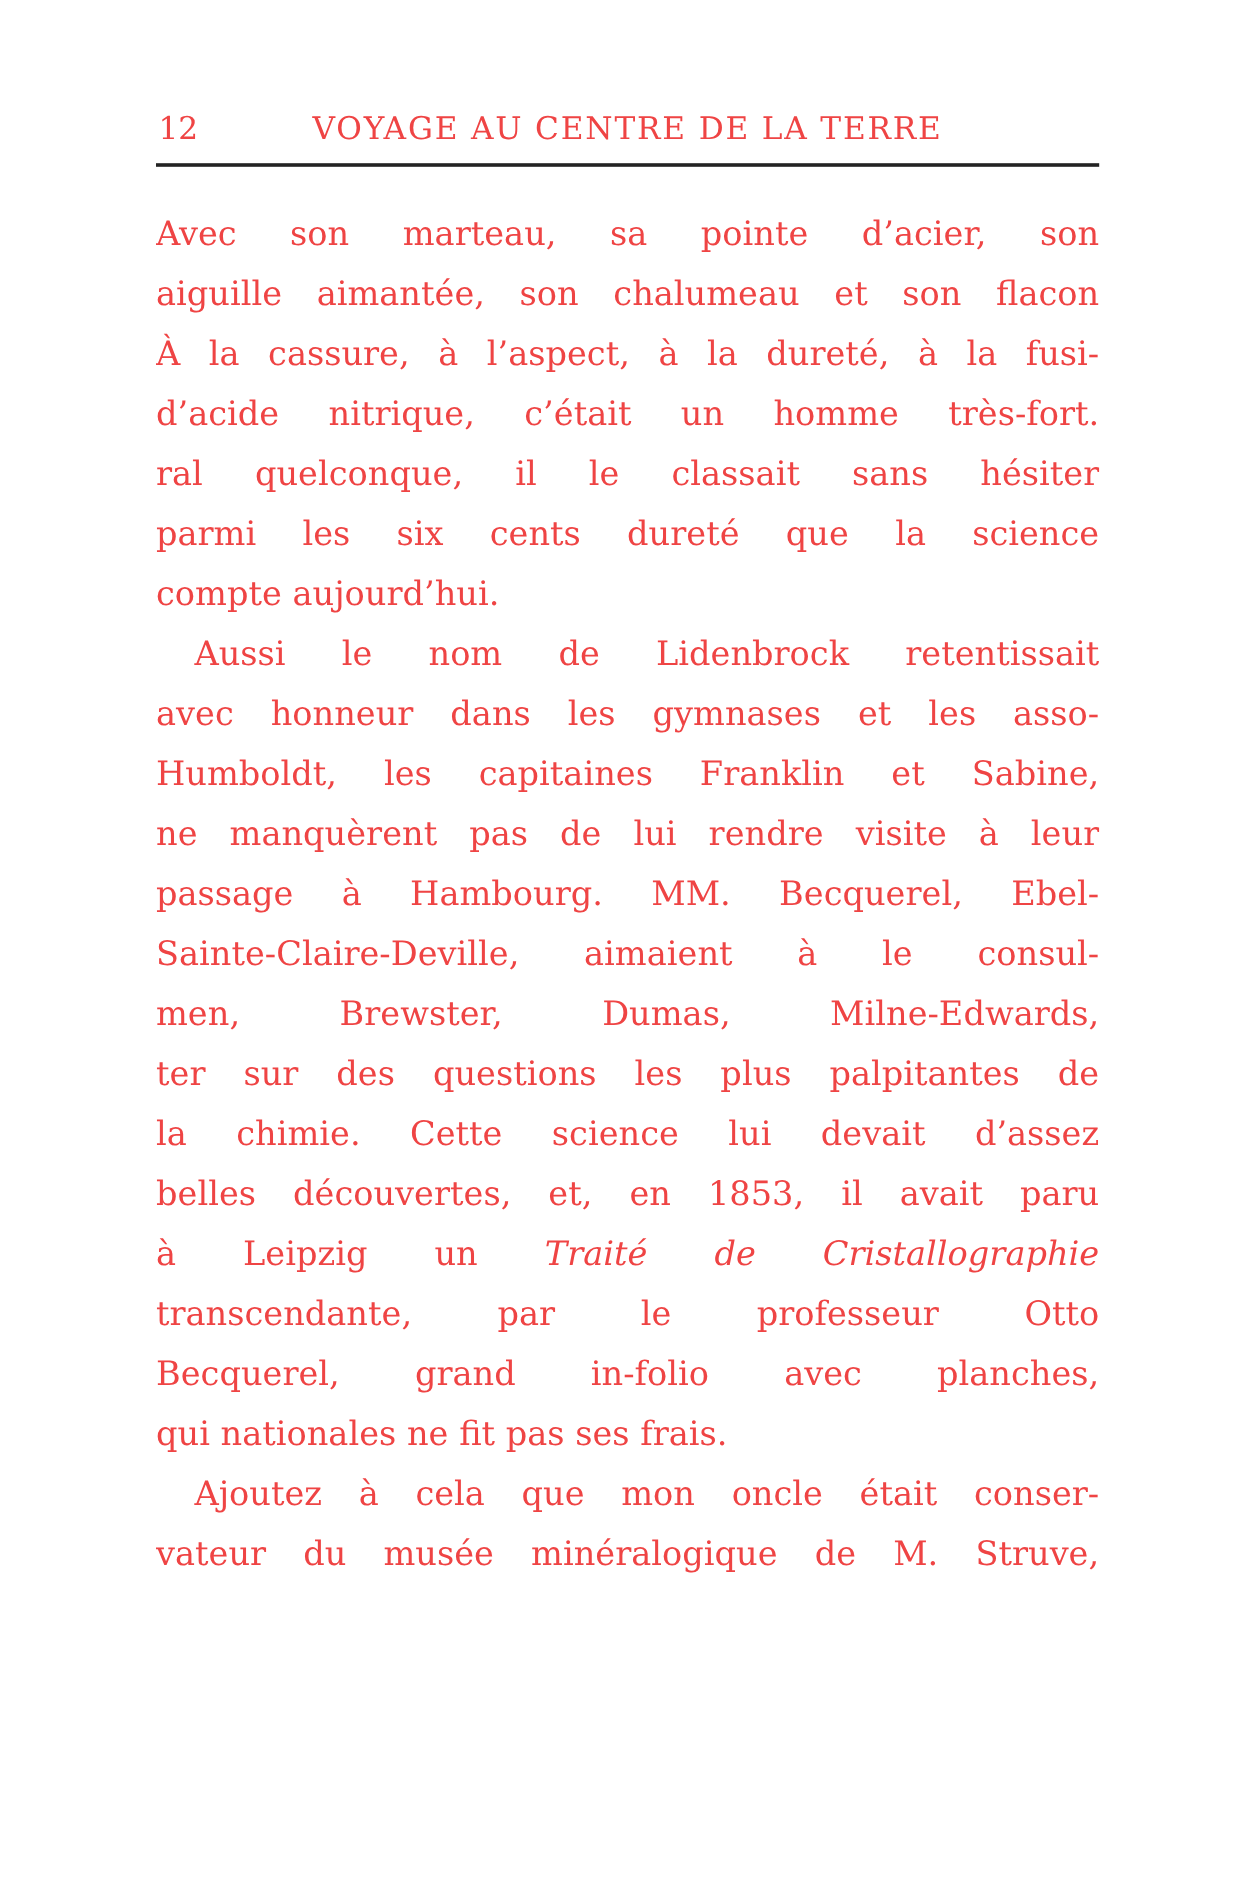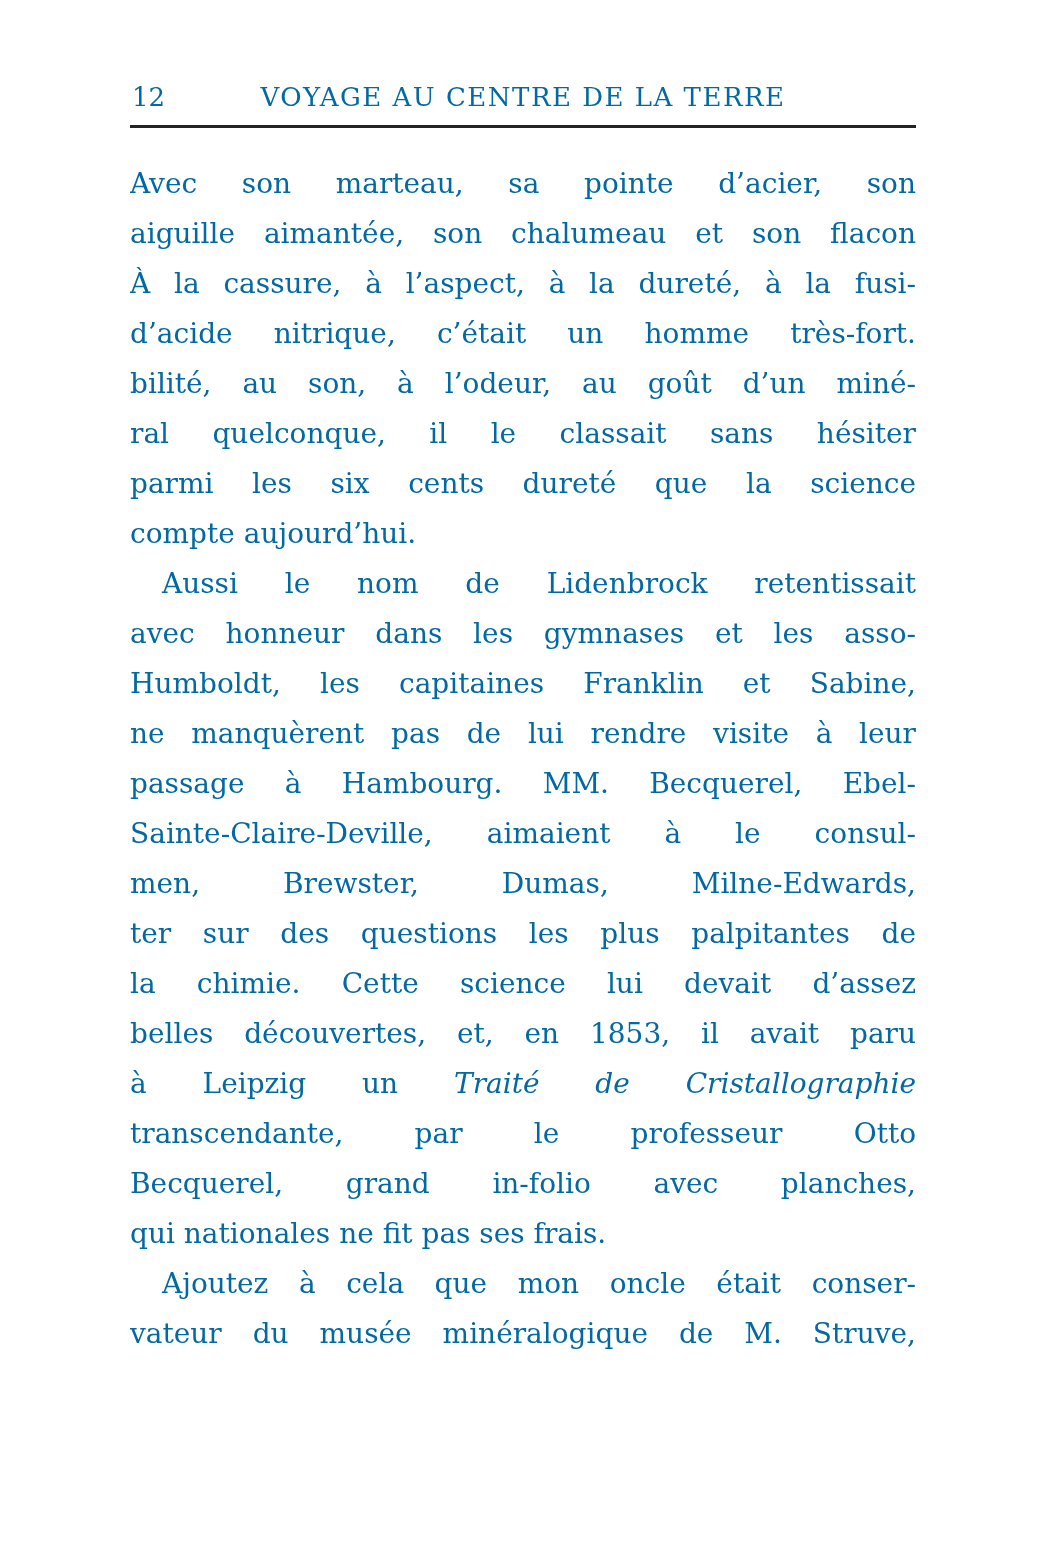--- a/index.html
+++ b/index.html
@@ -7,22 +7,22 @@
     padding: 0;
     background: #ffffff;
   }
   .page {
     position: relative;
     width: 1046px;
     height: 1568px;
     margin: 0 auto;
     background: #ffffff;
     box-sizing: border-box;
-    padding: 0 130px;
-    color: #0369a1;
+    padding: 11px 130px;
+    color: #ef4444;
     font-family: "DejaVu Serif", "Liberation Serif", serif;
     overflow: hidden;
   }
   .running-head {
     position: relative;
     margin-top: 80px;
     height: 34px;
     font-size: 26px;
     line-height: 34px;
     text-align: center;
@@ -75,21 +75,20 @@
     <span class="folio">12</span>
     <span class="running-title">VOYAGE AU CENTRE DE LA TERRE</span>
   </header>
   <hr class="head-rule">
   <main class="body-text">
       <div class="paragraph">
         <div class="line"><span>Avec son marteau, sa pointe d’acier, son</span></div>
         <div class="line"><span>aiguille aimantée, son chalumeau et son flacon</span></div>
         <div class="line"><span>À la cassure, à l’aspect, à la dureté, à la fusi-</span></div>
         <div class="line"><span>d’acide nitrique, c’était un homme très-fort.</span></div>
-        <div class="line"><span>bilité, au son, à l’odeur, au goût d’un miné-</span></div>
         <div class="line"><span>ral quelconque, il le classait sans hésiter</span></div>
         <div class="line"><span>parmi les six cents dureté que la science</span></div>
         <div class="line no-justify"><span>compte aujourd’hui.</span></div>
       </div>
       <div class="paragraph">
         <div class="line indent"><span>Aussi le nom de Lidenbrock retentissait</span></div>
         <div class="line"><span>avec honneur dans les gymnases et les asso-</span></div>
         <div class="line"><span>Humboldt, les capitaines Franklin et Sabine,</span></div>
         <div class="line"><span>ne manquèrent pas de lui rendre visite à leur</span></div>
         <div class="line"><span>passage à Hambourg. MM. Becquerel, Ebel-</span></div>

